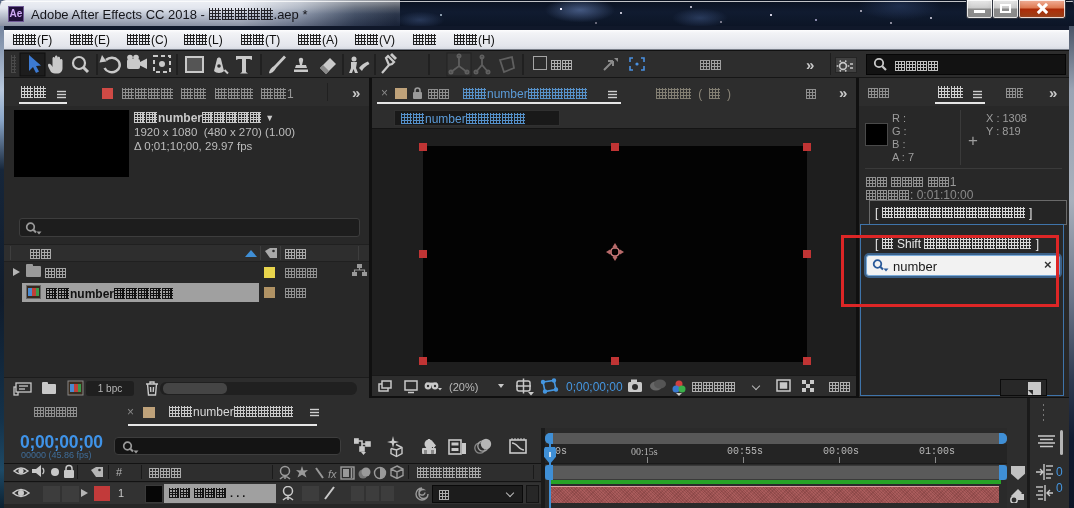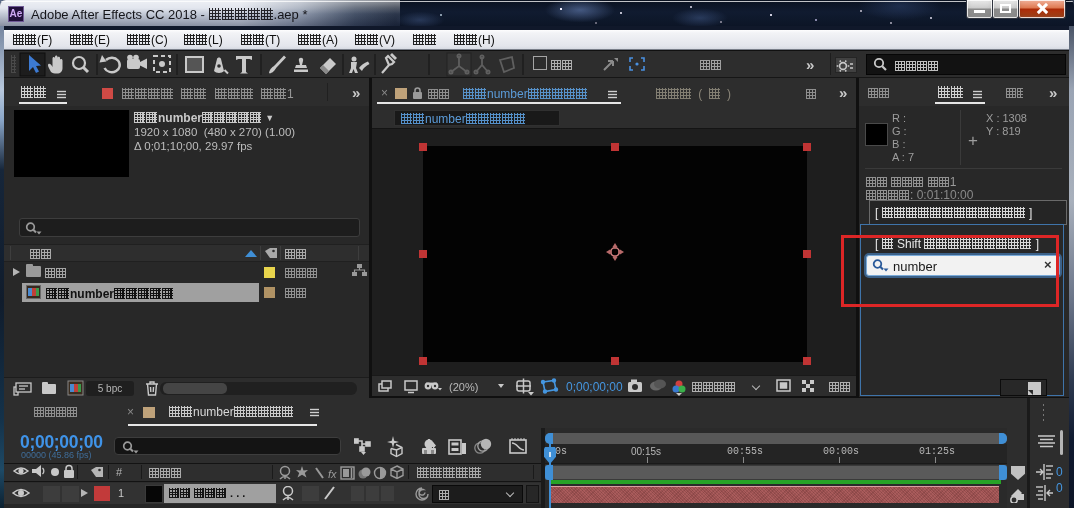--- a/index.html
+++ b/index.html
@@ -219,21 +219,21 @@
         <rect x="2" y="3" width="4" height="8" fill="#4a8ad0"></rect>
         <rect x="6" y="3" width="4" height="8" fill="#c04038"></rect>
         <rect x="10" y="3" width="3" height="8" fill="#3a9a4a"></rect>
       </g>
       <g transform="translate(141,3)" stroke="#c9c9c9" stroke-width="1.4" fill="none">
         <path d="M1 3 L13 3 M5 3 L5 1 L9 1 L9 3 M2.5 3 L3.5 14 L10.5 14 L11.5 3"></path>
         <line x1="5.5" y1="6" x2="5.8" y2="11"></line>
         <line x1="8.5" y1="6" x2="8.2" y2="11"></line>
       </g>
     </svg>
-    <div class="a" style="left:86px;top:381px;width:48px;height:15px;background:#1f1f1f;border-radius:3px;color:#b5b5b5;font-size:10px;text-align:center;line-height:15px">5 bpc</div>
+    <div class="a" style="left:86px;top:381px;width:48px;height:15px;background:#1f1f1f;border-radius:3px;color:#b5b5b5;font-size:10px;text-align:center;line-height:15px">1 bpc</div>
     <div class="a" style="left:160px;top:382px;width:197px;height:13px;background:#202020;border-radius:6px"></div>
     <div class="a" style="left:163px;top:383px;width:64px;height:11px;background:#454545;border-radius:5px"></div>
     <div class="a" style="left:372px;top:78px;width:484px;height:318px;background:#2d2d2d"></div>
     <div class="a" style="left:381px;top:86px;font-size:12px;color:#8a8a8a">×</div>
     <div class="a" style="left:395px;top:88px;width:12px;height:11px;background:#bfa27a"></div>
     <svg class="a" style="left:412px;top:87px" width="11" height="13" viewBox="0 0 11 13">
       <rect x="1" y="5" width="9" height="7" rx="1" fill="#9a9a9a"></rect>
       <path d="M3 5 L3 3.5 A2.5 2.5 0 0 1 8 3.5 L8 5" fill="none" stroke="#9a9a9a" stroke-width="1.6"></path>
     </svg>
     <div class="a" style="left:428px;top:87px;font-size:12px;color:#989898"><i class="c" style="width:10px;height:10px;margin-right:1px;vertical-align:-1px"></i><i class="c" style="width:10px;height:10px;margin-right:1px;vertical-align:-1px"></i></div>
@@ -518,24 +518,24 @@
     <div class="a" style="left:507px;top:490px;width:6px;height:6px;border-right:1.6px solid #b9b9b9;border-bottom:1.6px solid #b9b9b9;transform:rotate(45deg)"></div>
     <div class="a" style="left:526px;top:485px;width:13px;height:18px;background:#272727;border:1px solid #141414"></div>
     <div class="a" style="left:4px;top:504px;width:537px;height:4px;background:#262626"></div>
     <div class="a" style="left:541px;top:428px;width:4px;height:80px;background:#1a1a1a"></div>
     <div class="a" style="left:545px;top:428px;width:462px;height:80px;background:#2a2a2a"></div>
     <div class="a" style="left:545px;top:433px;width:462px;height:11px;background:#585858;border-radius:5px"></div>
     <div class="a" style="left:545px;top:433px;width:8px;height:11px;background:#3f8fd6;border-radius:5px 0 0 5px"></div>
     <div class="a" style="left:999px;top:433px;width:8px;height:11px;background:#3f8fd6;border-radius:0 5px 5px 0"></div>
     <div class="a" style="left:545px;top:444px;width:462px;height:20px;background:#242424;border-bottom:1px solid #1a1a1a"></div>
     <div class="a" style="left:549px;top:446px;font-size:10px;color:#b8b8b8;font-family:'Liberation Mono',monospace">00s</div>
-    <div class="a" style="left:631px;top:446px;font-size:10px;color:#b8b8b8;font-family:Liberation Sans, sans-serif">00:15s</div>
+    <div class="a" style="left:631px;top:446px;font-size:10px;color:#b8b8b8;font-family:Liberation Serif, serif">00:15s</div>
     <div class="a" style="left:727px;top:446px;font-size:10px;color:#b8b8b8;font-family:'Liberation Mono',monospace">00:55s</div>
     <div class="a" style="left:823px;top:446px;font-size:10px;color:#b8b8b8;font-family:'Liberation Mono',monospace">00:00s</div>
-    <div class="a" style="left:919px;top:446px;font-size:10px;color:#b8b8b8;font-family:'Liberation Mono',monospace">01:25s</div>
+    <div class="a" style="left:919px;top:446px;font-size:10px;color:#b8b8b8;font-family:'Liberation Mono',monospace">01:00s</div>
     <div class="a" style="left:647px;top:457px;width:1px;height:6px;background:#8a8a8a"></div>
     <div class="a" style="left:743px;top:457px;width:1px;height:6px;background:#8a8a8a"></div>
     <div class="a" style="left:839px;top:457px;width:1px;height:6px;background:#8a8a8a"></div>
     <div class="a" style="left:935px;top:457px;width:1px;height:6px;background:#8a8a8a"></div>
     <div class="a" style="left:545px;top:465px;width:462px;height:15px;background:#5a5a5a;border:1px solid #3a3a3a"></div>
     <div class="a" style="left:545px;top:465px;width:8px;height:15px;background:#3f8fd6;border-radius:3px 0 0 3px"></div>
     <div class="a" style="left:999px;top:465px;width:8px;height:15px;background:#3f8fd6;border-radius:0 3px 3px 0"></div>
     <div class="a" style="left:549px;top:480px;width:452px;height:4px;background:#27a327"></div>
     <div class="a" style="left:549px;top:486px;width:450px;height:17px;background:#aa5c5c;border-top:1px solid #d8a0a0"></div>
     <div class="a" style="left:549px;top:487px;width:450px;height:16px;background:repeating-linear-gradient(45deg,rgba(40,0,0,.14) 0 1px,transparent 1px 2px),repeating-linear-gradient(-45deg,rgba(30,0,0,.1) 0 1px,transparent 1px 3px)"></div>

